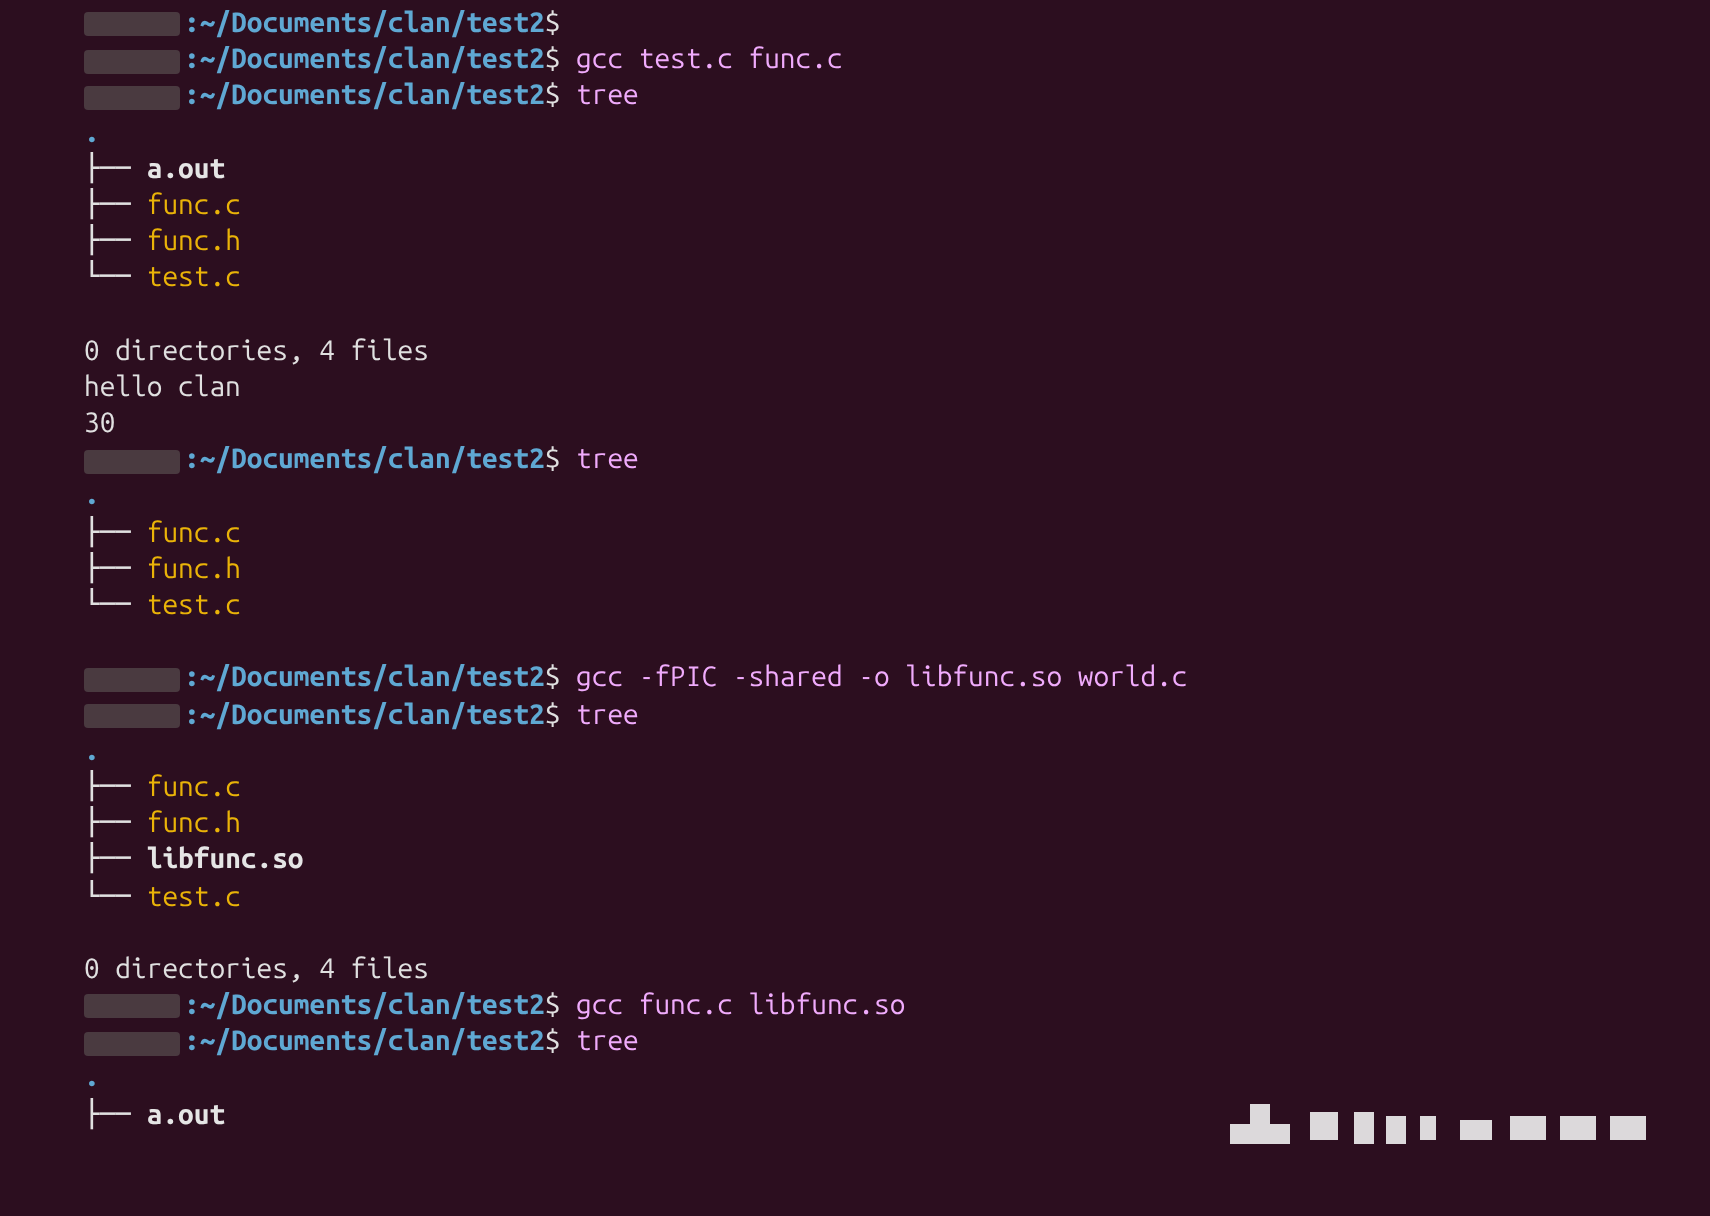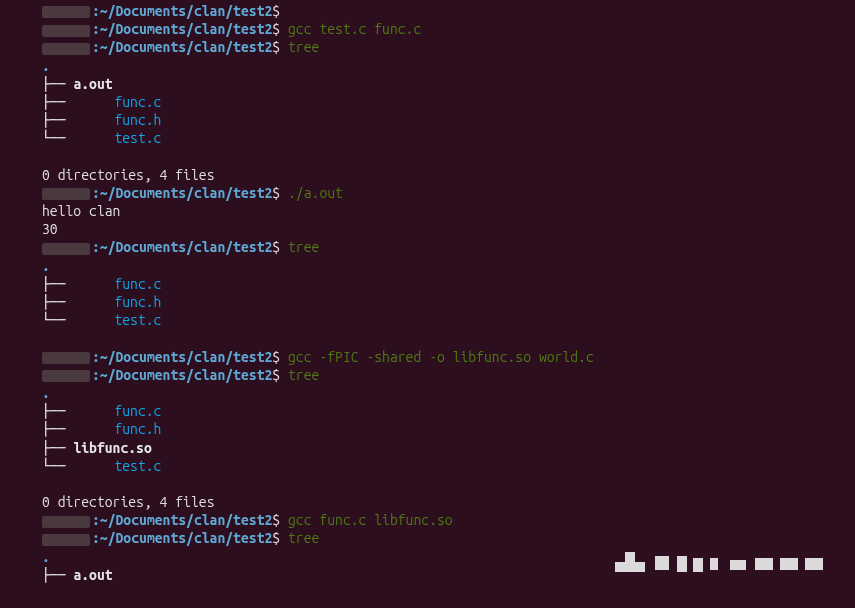--- a/index.html
+++ b/index.html
@@ -19,23 +19,23 @@
       display: inline-block;
       width: 48px;
       height: 12px;
       background: #4a3a40;
       vertical-align: middle;
       border-radius: 2px;
       margin-right: 2px;
     }
     .path { color: #5fa8d3; font-weight: bold; }
     .prompt-sym { color: #e0e0e0; }
-    .cmd { color: #4d7c0f; }
+    .cmd { color: #f0abfc; }
     .tree-branch { color: #e0e0e0; }
-    .file { color: #0ea5e9; margin-left: 41px; }
+    .file { color: #eab308; }
     .exec { color: #e5e5e5; font-weight: bold; }
     .watermark {
       position: absolute;
       right: 10px;
       bottom: 30px;
       width: 230px;
       height: 28px;
       opacity: 0.9;
     }
     .watermark .blob {
@@ -52,21 +52,20 @@
   <div class="line"><span class="user-redacted"></span><span class="path">:<span>~/Documents/clan/test2</span></span><span class="prompt-sym">$</span> <span class="cmd">gcc test.c func.c</span></div>
   <div class="line"><span class="user-redacted"></span><span class="path">:<span>~/Documents/clan/test2</span></span><span class="prompt-sym">$</span> <span class="cmd">tree</span></div>
   <div class="line"><span class="path">.</span></div>
   <div class="line"><span class="tree-branch">├── </span><span class="exec">a.out</span></div>
   <div class="line"><span class="tree-branch">├── </span><span class="file">func.c</span></div>
   <div class="line"><span class="tree-branch">├── </span><span class="file">func.h</span></div>
   <div class="line"><span class="tree-branch">└── </span><span class="file">test.c</span></div>
   <div class="line">&nbsp;</div>
   <div class="line">0 directories, 4 files</div>
 
-  <div class="line"><span class="user-redacted"></span><span class="path">:<span>~/Documents/clan/test2</span></span><span class="prompt-sym">$</span> <span class="cmd">./a.out</span></div>
   <div class="line">hello clan</div>
   <div class="line">30</div>
 
   <div class="line"><span class="user-redacted"></span><span class="path">:<span>~/Documents/clan/test2</span></span><span class="prompt-sym">$</span> <span class="cmd">tree</span></div>
   <div class="line"><span class="path">.</span></div>
   <div class="line"><span class="tree-branch">├── </span><span class="file">func.c</span></div>
   <div class="line"><span class="tree-branch">├── </span><span class="file">func.h</span></div>
   <div class="line"><span class="tree-branch">└── </span><span class="file">test.c</span></div>
   <div class="line">&nbsp;</div>
 

